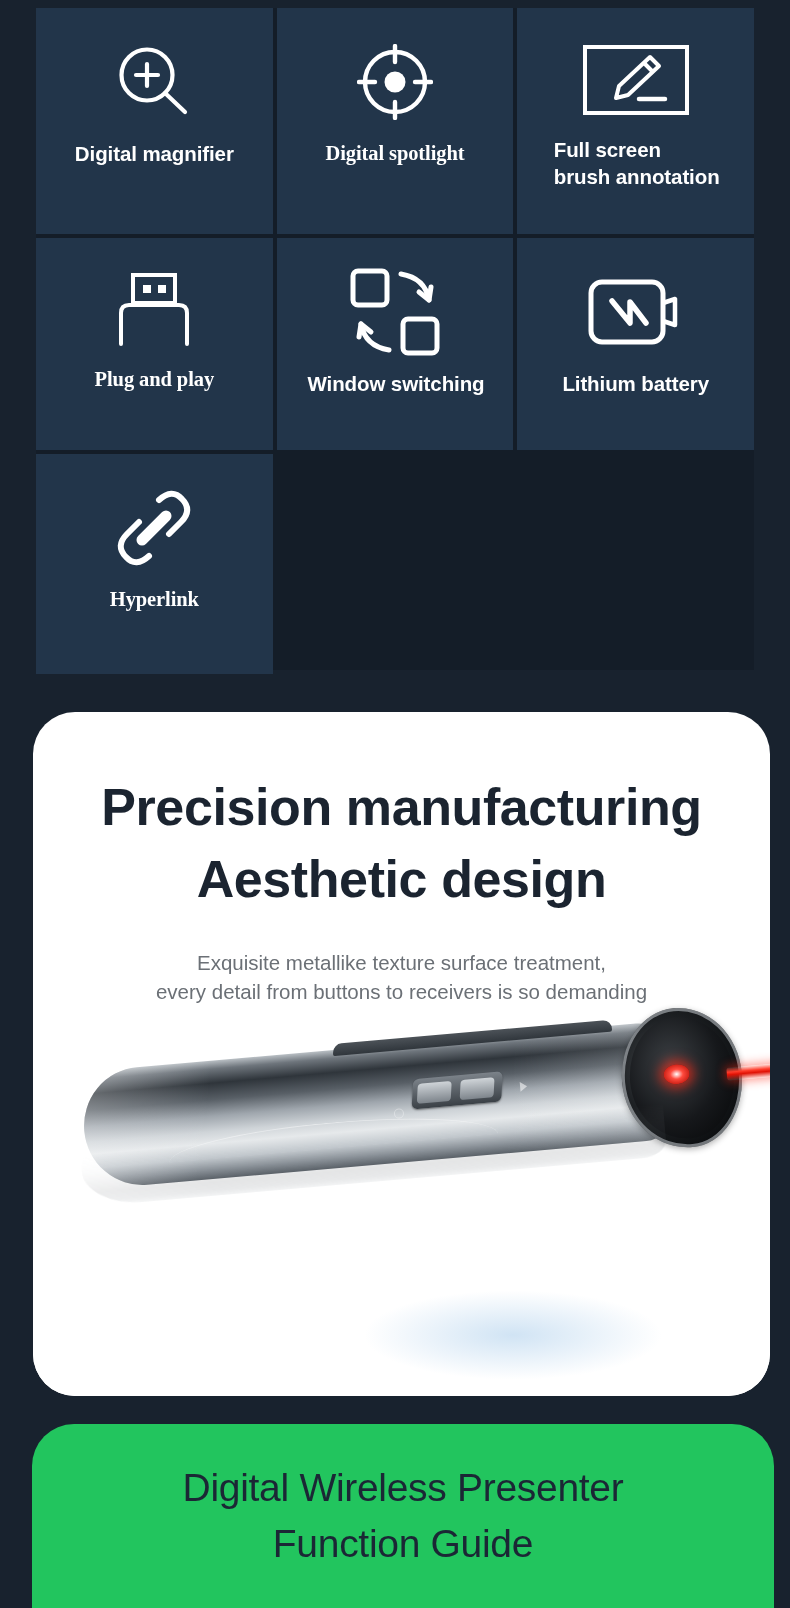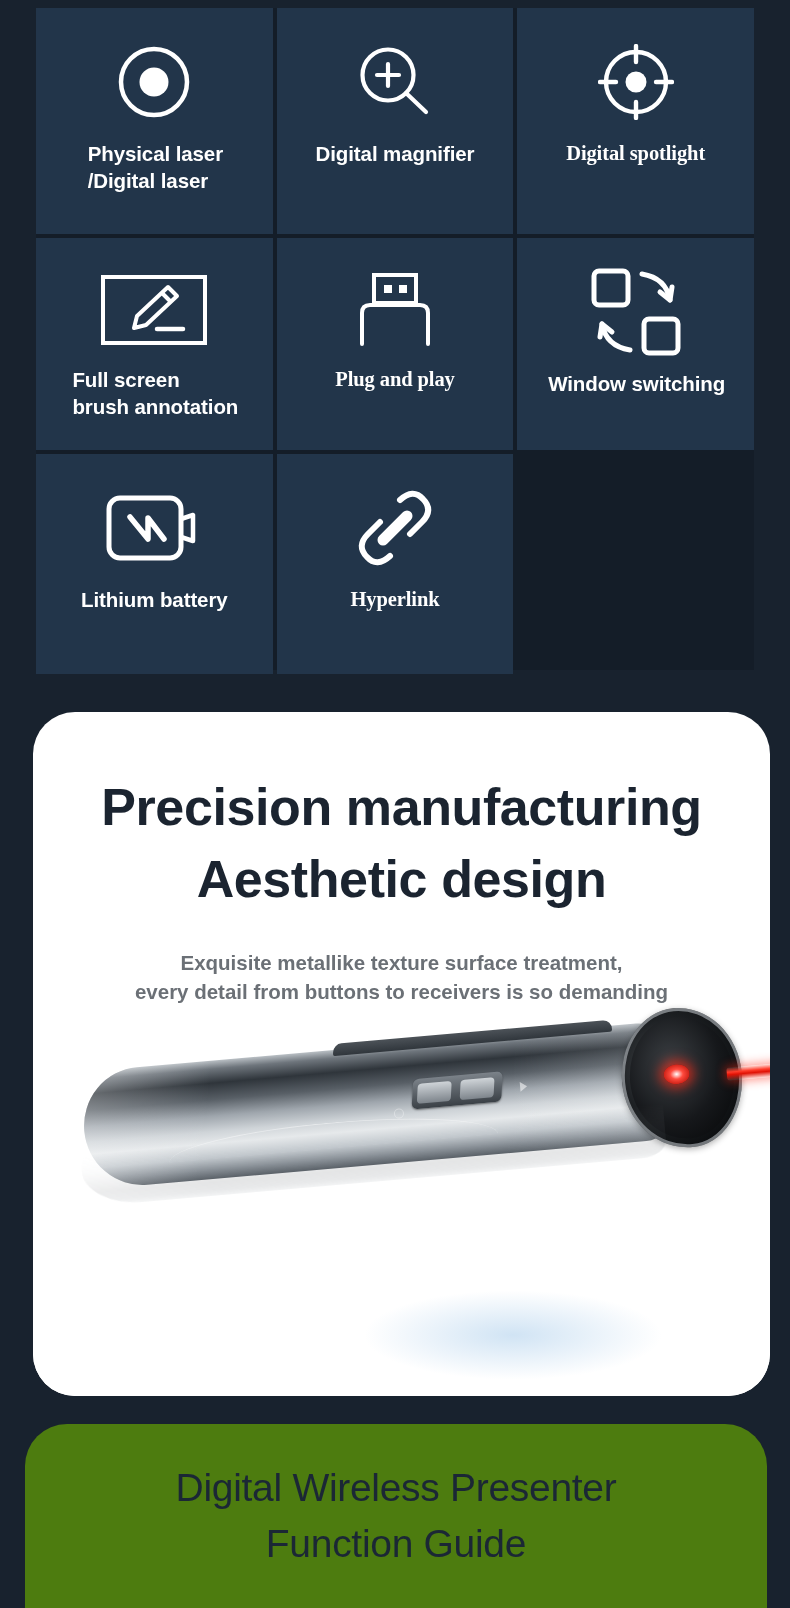--- a/index.html
+++ b/index.html
@@ -74,21 +74,21 @@
     font-weight:700;
     line-height:1.38;
     white-space:pre-line;
     letter-spacing:-0.4px;
   }
   .design-sub{
     margin-top:32px;
     text-align:center;
     color:#6b7076;
     font-size:20.5px;
-    font-weight:700;
+    font-weight:400;
     line-height:1.42;
     white-space:pre-line;
   }
 
   
   .product-stage{
     position:absolute;
     left:0; top:330px;
     width:737px; height:354px;
     background:#ffffff;
@@ -220,52 +220,42 @@
   .glow{
     position:absolute;
     left:330px; top:248px;
     width:300px; height:90px;
     background:radial-gradient(ellipse at center, rgba(170,205,235,.55) 0%, rgba(255,255,255,0) 70%);
   }
 
   
   .card-guide{
     position:absolute;
-    left:25px; top:1424px;
+    left:32px; top:1424px;
     width:742px; height:184px;
-    background:#4d7c0f;
+    background:#22c55e;
     border-radius:42px 42px 0 0;
     overflow:hidden;
   }
   .guide-title{
     margin-top:36px;
     text-align:center;
     color:#1b2735;
     font-size:39px;
     font-weight:400;
     line-height:1.44;
     white-space:pre-line;
     letter-spacing:-0.3px;
   }
 </style>
 </head>
 <body>
 
 <div class="feature-grid">
 
-  <div class="feature-cell r1 c1">
-    <div class="feature-icon">
-      <svg width="76" height="76" viewBox="0 0 76 76">
-        <circle cx="38" cy="38" r="33" fill="none" stroke="#ffffff" stroke-width="4.5"></circle>
-        <circle cx="38" cy="38" r="14.5" fill="#ffffff"></circle>
-      </svg>
-    </div>
-    <div class="feature-label">Physical laser
-/Digital laser</div>
-  </div>
 
   <div class="feature-cell r1 c2">
     <div class="feature-icon">
       <svg width="80" height="80" viewBox="0 0 80 80">
         <circle cx="33" cy="33" r="25.5" fill="none" stroke="#ffffff" stroke-width="4.2"></circle>
         <line x1="22" y1="33" x2="44" y2="33" stroke="#ffffff" stroke-width="4.2" stroke-linecap="round"></line>
         <line x1="33" y1="22" x2="33" y2="44" stroke="#ffffff" stroke-width="4.2" stroke-linecap="round"></line>
         <line x1="51" y1="51" x2="71" y2="70" stroke="#ffffff" stroke-width="4.2" stroke-linecap="round"></line>
       </svg>
     </div>

